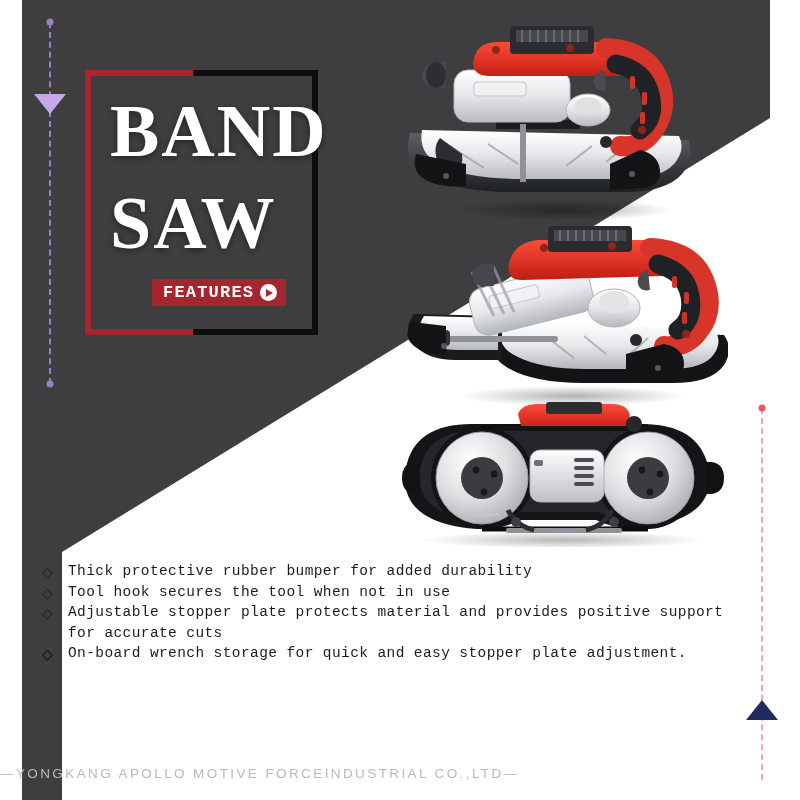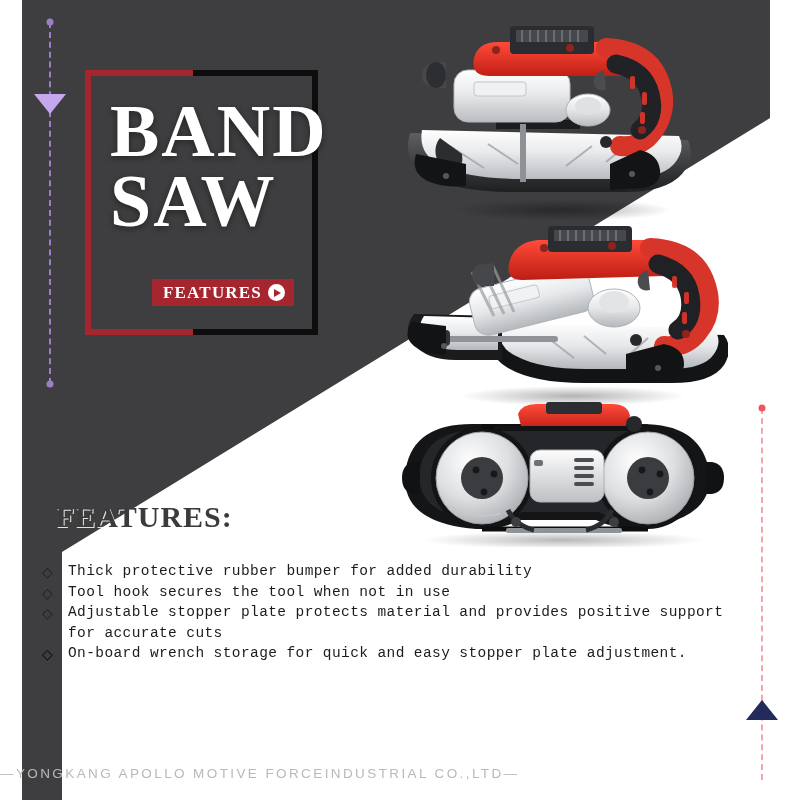--- a/index.html
+++ b/index.html
@@ -72,33 +72,33 @@
     left:110px; top:96px; width:340px;
     font-family:"Liberation Serif", serif;
     color:#ffffff;
     font-weight:700;
     font-size:74px;
     line-height:0.95;
     letter-spacing:2px;
     text-align:left;
     text-shadow:0 2px 6px rgba(0,0,0,.45);
   }
-  #hero-title .l2{ display:block; }
+  #hero-title .l2{ display:block;margin-top:22px; }
 
   
   #features-badge{
     position:absolute; z-index:5;
     left:152px; top:279px;
     height:27px;
     background:#a62630;
     display:flex; align-items:center; gap:6px;
     padding:0 9px 0 11px;
   }
   #features-badge .txt{
-    font-family:Liberation Serif, serif;
+    font-family:Liberation Mono, monospace;
     font-weight:700; font-size:17px; color:#fff; letter-spacing:1.2px;
   }
   #features-badge .play{
     width:17px; height:17px; border-radius:50%; background:#fff;
     display:flex; align-items:center; justify-content:center; flex:0 0 auto;
   }
   #features-badge .play i{
     display:block; width:0; height:0;
     border-left:7px solid #a62630;
     border-top:4.5px solid transparent; border-bottom:4.5px solid transparent;
@@ -376,21 +376,20 @@
       <rect x="108" y="126" width="116" height="5" rx="2" fill="#8f9296"></rect>
       <path d="M110 108 q8 16 26 20 M214 108 q-8 16-26 20" stroke="#2a2c2f" stroke-width="5" fill="none"></path>
       <circle cx="118" cy="120" r="5" fill="#3c3e42"></circle>
       <circle cx="216" cy="120" r="5" fill="#3c3e42"></circle>
 
       <path d="M16 60 q-12 2-12 16 q0 14 12 16 l6 0 l0-32 z" fill="#111213"></path>
       <path d="M314 60 q12 2 12 16 q0 14-12 16 l-6 0 l0-32 z" fill="#111213"></path>
     </svg>
   </div>
 
-  <div id="features-heading">FEATURES:</div>
 
   <div id="features-list">
     <div class="item">
       <span class="bullet">◇</span>
       <span>Thick protective rubber bumper for added durability</span>
     </div>
     <div class="item">
       <span class="bullet">◇</span>
       <span>Tool hook secures the tool when not in use</span>
     </div>

